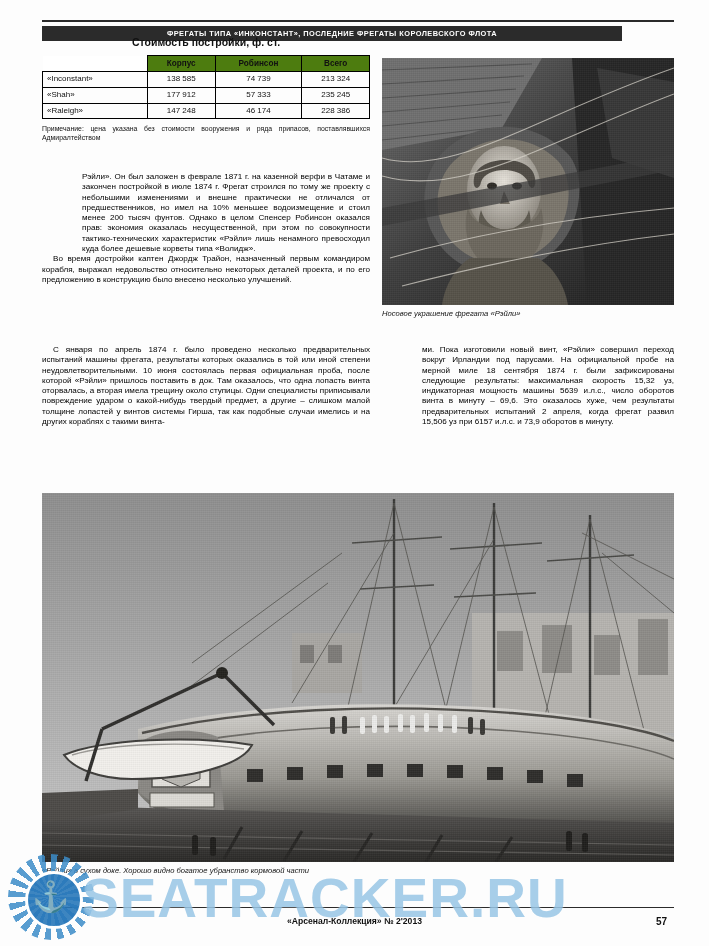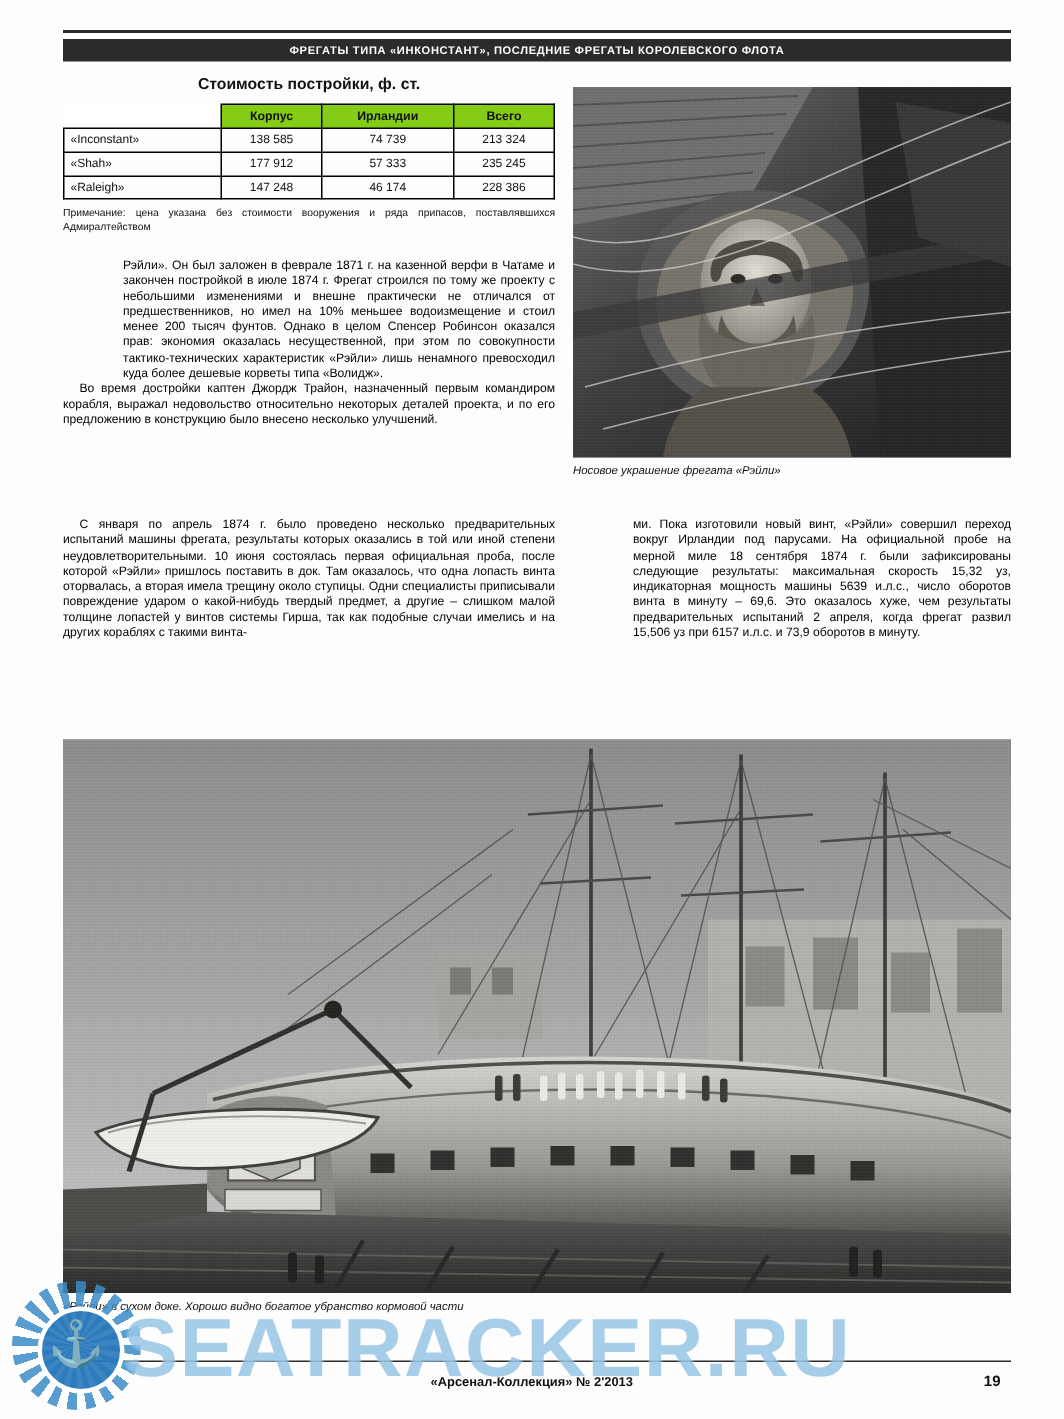--- a/index.html
+++ b/index.html
@@ -20,21 +20,21 @@
     height: 946px;
     background: #fdfdfd;
     box-sizing: border-box;
     padding: 0;
   }
   
   .header-bar {
     position: absolute;
     top: 26px;
     left: 42px;
-    width: 632px;
+    width: 580px;
     height: 15px;
     background: #2b2b2b;
     color: #ffffff;
     font-size: 7.4px;
     font-weight: bold;
     letter-spacing: 0.45px;
     display: flex;
     align-items: center;
     justify-content: center;
     text-transform: uppercase;
@@ -43,21 +43,21 @@
     position: absolute;
     top: 20px;
     left: 42px;
     width: 632px;
     height: 2px;
     background: #2b2b2b;
   }
   
   .table-block {
     position: absolute;
-    top: 50px;
+    top: 36px;
     left: 42px;
     width: 328px;
   }
   .table-title {
     font-size: 10.5px;
     font-weight: bold;
     text-align: center;
     margin-bottom: 7px;
     color: #111;
   }
@@ -65,21 +65,21 @@
     border-collapse: collapse;
     width: 328px;
     font-size: 8px;
   }
   table.cost th, table.cost td {
     border: 1px solid #000;
     padding: 3px 4px;
     line-height: 1.1;
   }
   table.cost thead th {
-    background: #84cc16;
+    background: #4d7c0f;
     text-align: center;
     font-weight: bold;
     font-size: 8.2px;
   }
   table.cost thead th.blank {
     background: #ffffff;
     border-left: none;
     border-top: none;
     width: 96px;
   }
@@ -267,21 +267,21 @@
   <div class="header-rule"></div>
   <div class="header-bar">ФРЕГАТЫ ТИПА «ИНКОНСТАНТ», ПОСЛЕДНИЕ ФРЕГАТЫ КОРОЛЕВСКОГО ФЛОТА</div>
 
   <div class="table-block">
     <div class="table-title">Стоимость постройки, ф. ст.</div>
     <table class="cost">
       <thead>
         <tr>
           <th class="blank"></th>
           <th>Корпус</th>
-          <th>Ирландии</th>
+          <th>Робинсон</th>
           <th>Всего</th>
         </tr>
       </thead>
       <tbody>
         <tr>
           <td class="name">«Inconstant»</td>
           <td class="num">138 585</td>
           <td class="num">74 739</td>
           <td class="num">213 324</td>
         </tr>
@@ -504,21 +504,21 @@
           <rect x="540" y="340" width="6" height="19" rx="2.5"></rect>
         </g>
       </svg>
       <div class="grain"></div>
     </div>
     <div class="fig-caption">«Рэйли» в сухом доке. Хорошо видно богатое убранство кормовой части</div>
   </div>
 
   <div class="footer-rule"></div>
   <div class="footer-journal">«Арсенал-Коллекция» № 2'2013</div>
-  <div class="footer-page">19</div>
+  <div class="footer-page">57</div>
 
   <div class="watermark">
     <div class="wm-badge">
       <div class="ring"></div>
       <div class="disc"></div>
       <div class="anchor">⚓</div>
     </div>
     <div class="wm-text">SEATRACKER.RU</div>
   </div>
 

